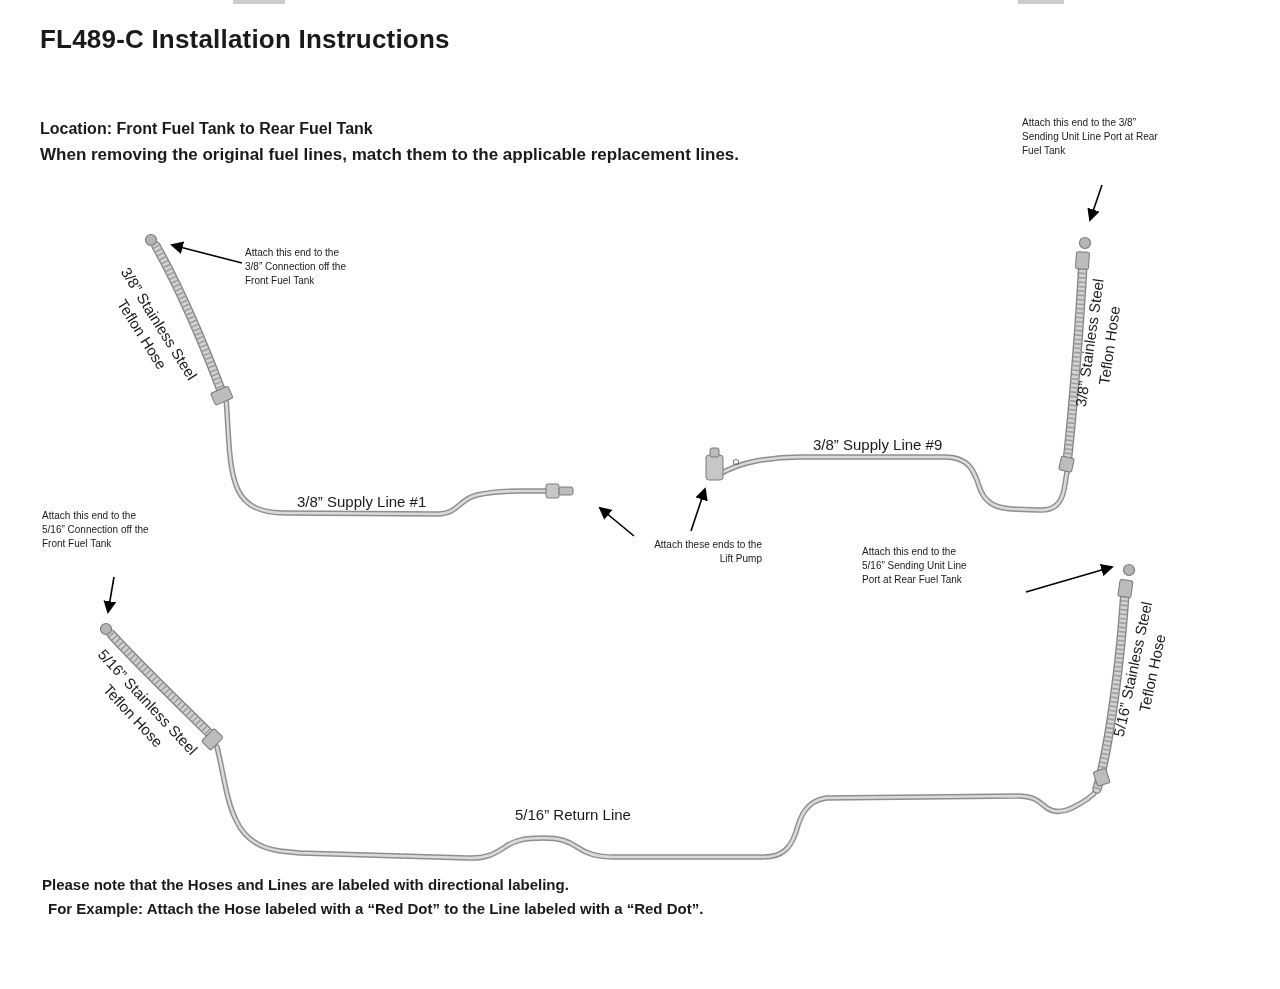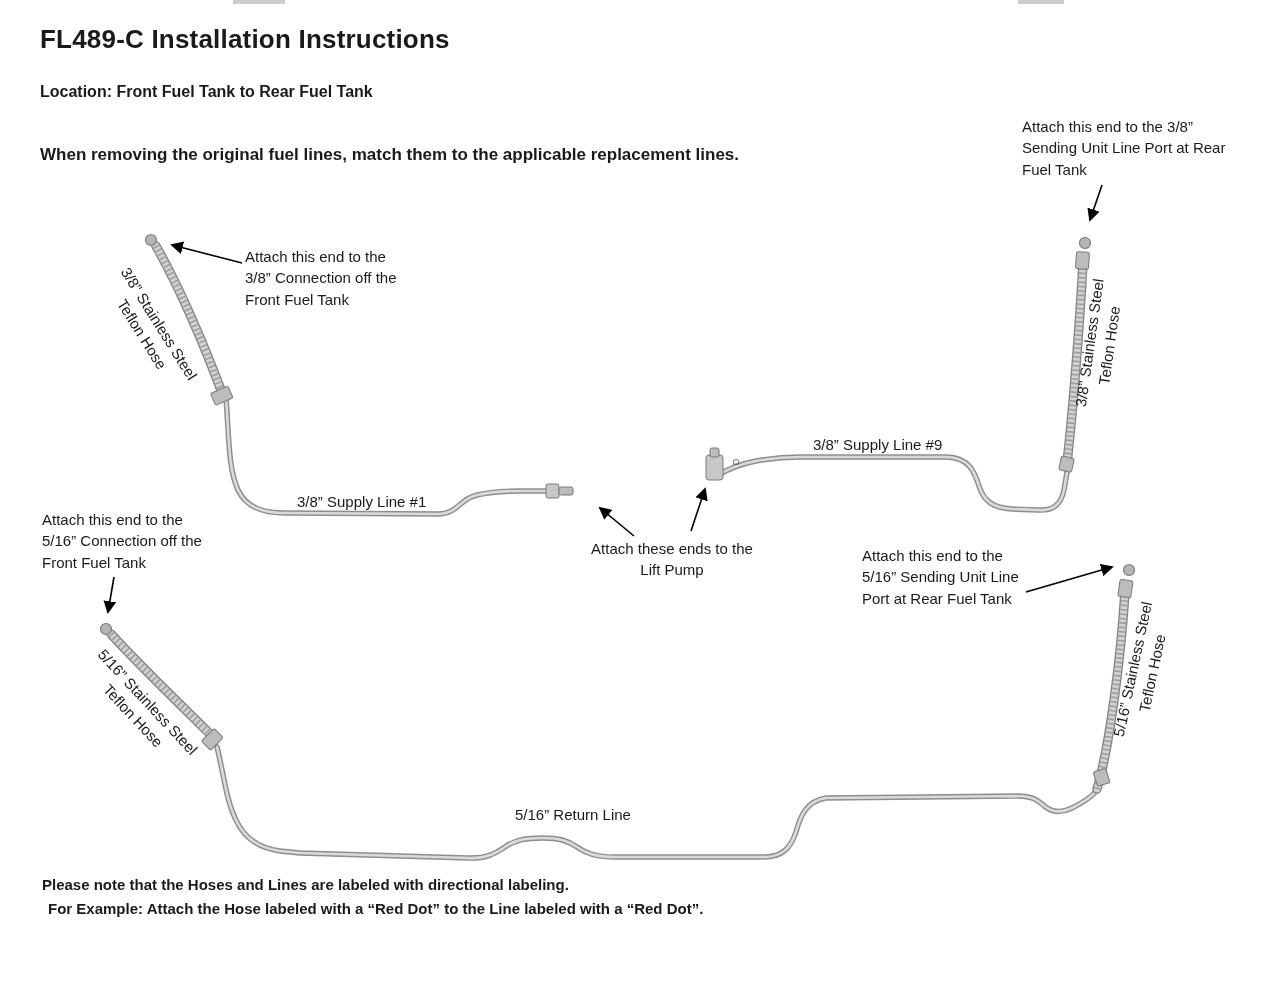--- a/index.html
+++ b/index.html
@@ -1,23 +1,23 @@
 <!DOCTYPE html>
 <html><head>
 <meta charset="utf-8">
 <style>
   html,body{margin:0;padding:0;background:#ffffff;}
   #page{position:relative;width:1280px;height:966px;background:#ffffff;overflow:hidden;
         font-family:"Liberation Sans", sans-serif;color:#1a1a1a;}
   .abs{position:absolute;}
   .title{font-size:26px;font-weight:bold;letter-spacing:.2px;}
-  .subhead{font-size:16px;font-weight:bold;}
+  .subhead{font-size:16px;font-weight:bold;margin-top:37px;}
   .intro{font-size:17px;font-weight:bold;}
-  .ann{font-size:15px;line-height:1.42;white-space:pre-line;}
-  .ann-center{text-align:center;}
+  .ann{font-size:10px;line-height:1.42;white-space:pre-line;}
+  .ann-center{text-align:right;}
   .linelabel{font-size:15px;white-space:nowrap;}
   .rot{font-size:15px;line-height:1.35;white-space:pre-line;text-align:center;}
   .note{font-size:15px;font-weight:bold;white-space:nowrap;}
   .fitmark{font-size:9px;color:#555;}
   svg{position:absolute;left:0;top:0;}
   .tube-outer{fill:none;stroke:#8e8e8e;stroke-width:5.5;stroke-linecap:round;stroke-linejoin:round;}
   .tube-inner{fill:none;stroke:#dadada;stroke-width:2.6;stroke-linecap:round;stroke-linejoin:round;}
   .hose-outer{fill:none;stroke:#848484;stroke-width:9.5;stroke-linecap:round;}
   .hose-mid{fill:none;stroke:#d2d2d2;stroke-width:6.8;stroke-linecap:round;}
   .hose-braid{fill:none;stroke:#9d9d9d;stroke-width:6.8;stroke-dasharray:1.6 2.8;}

